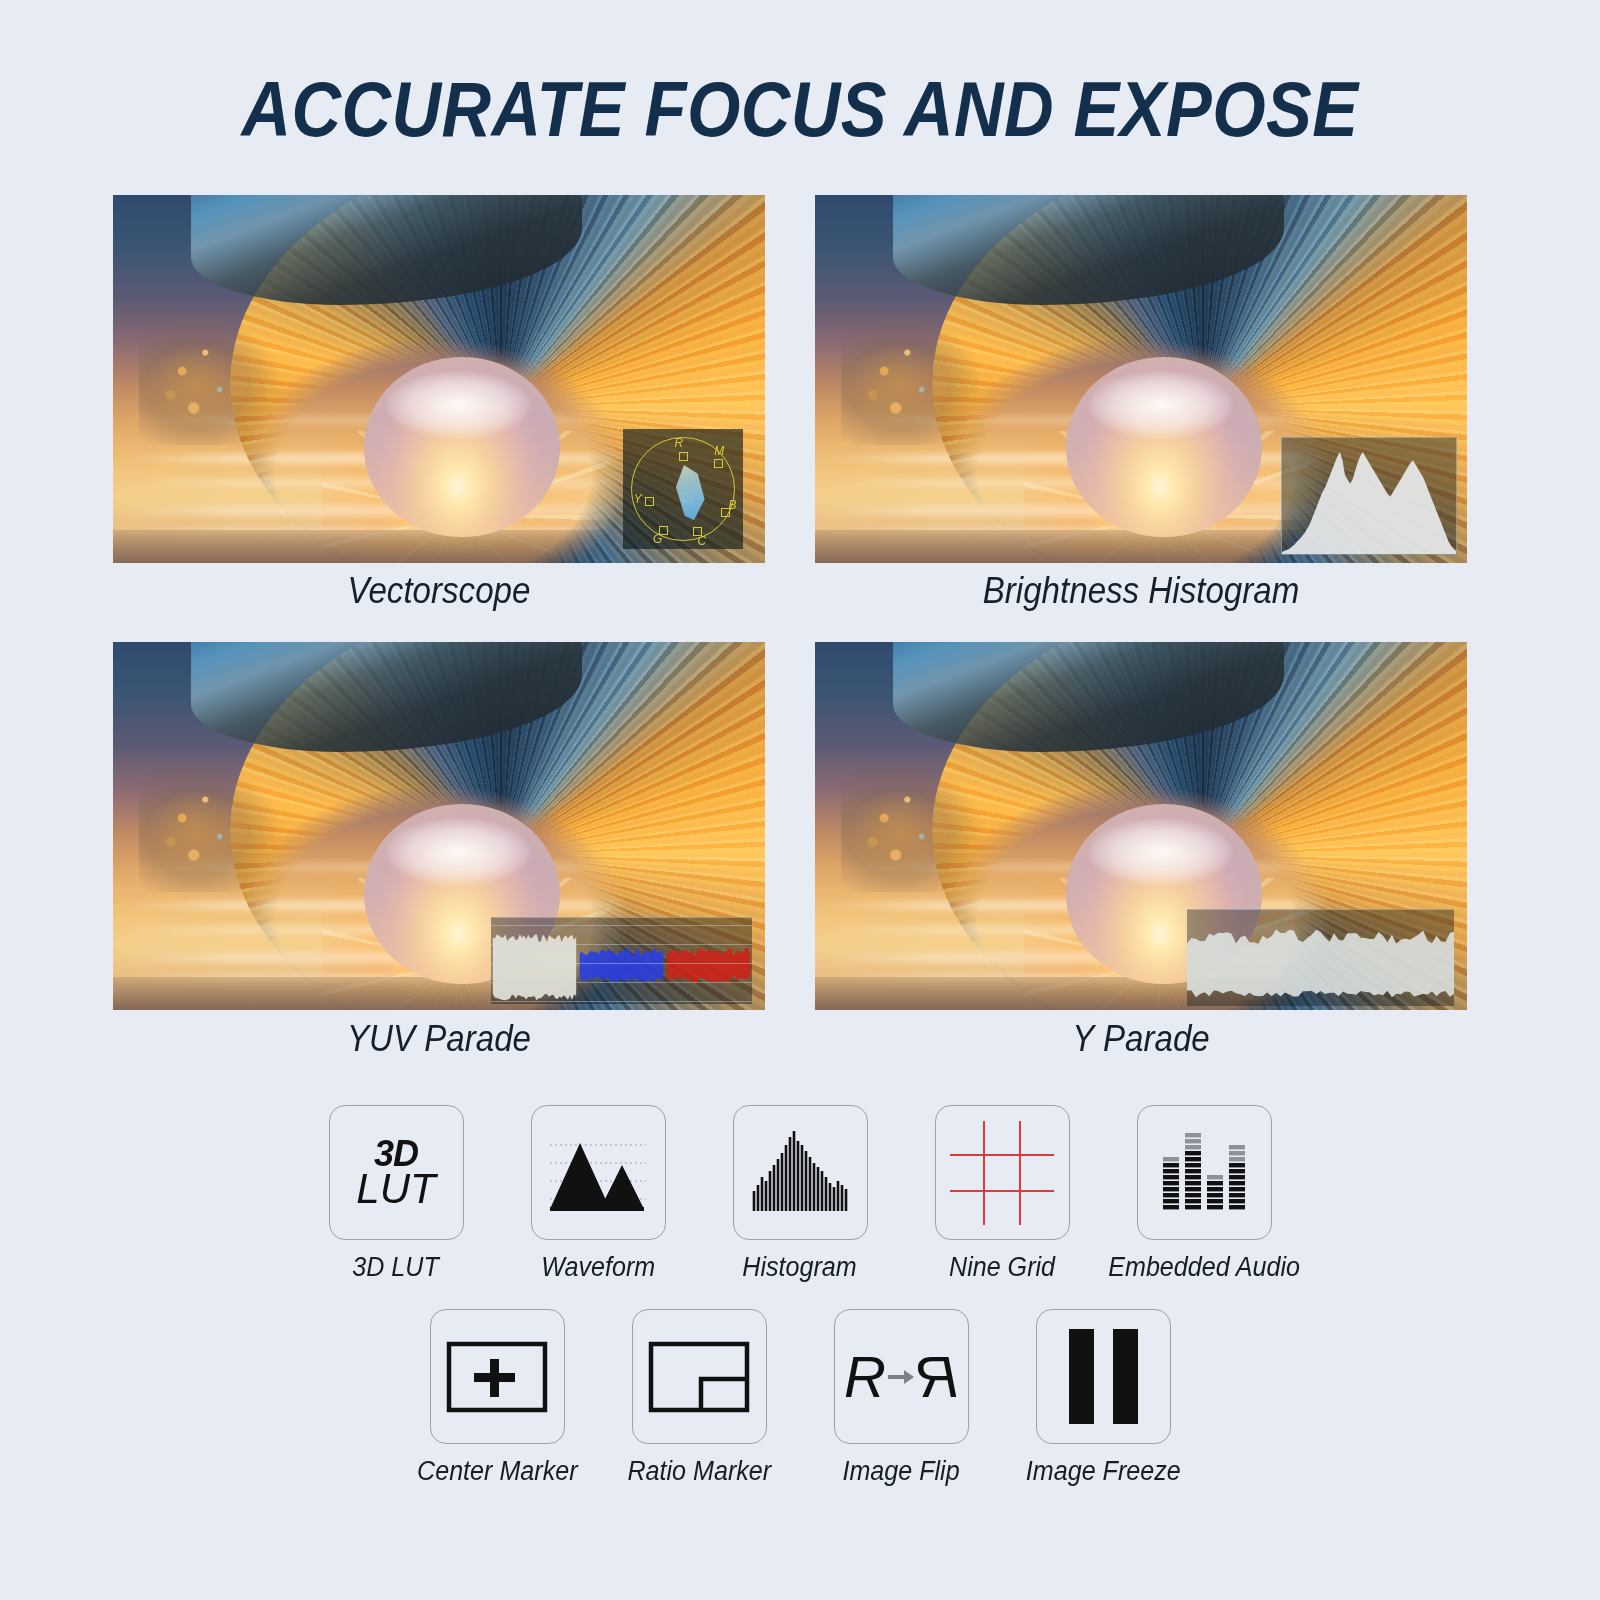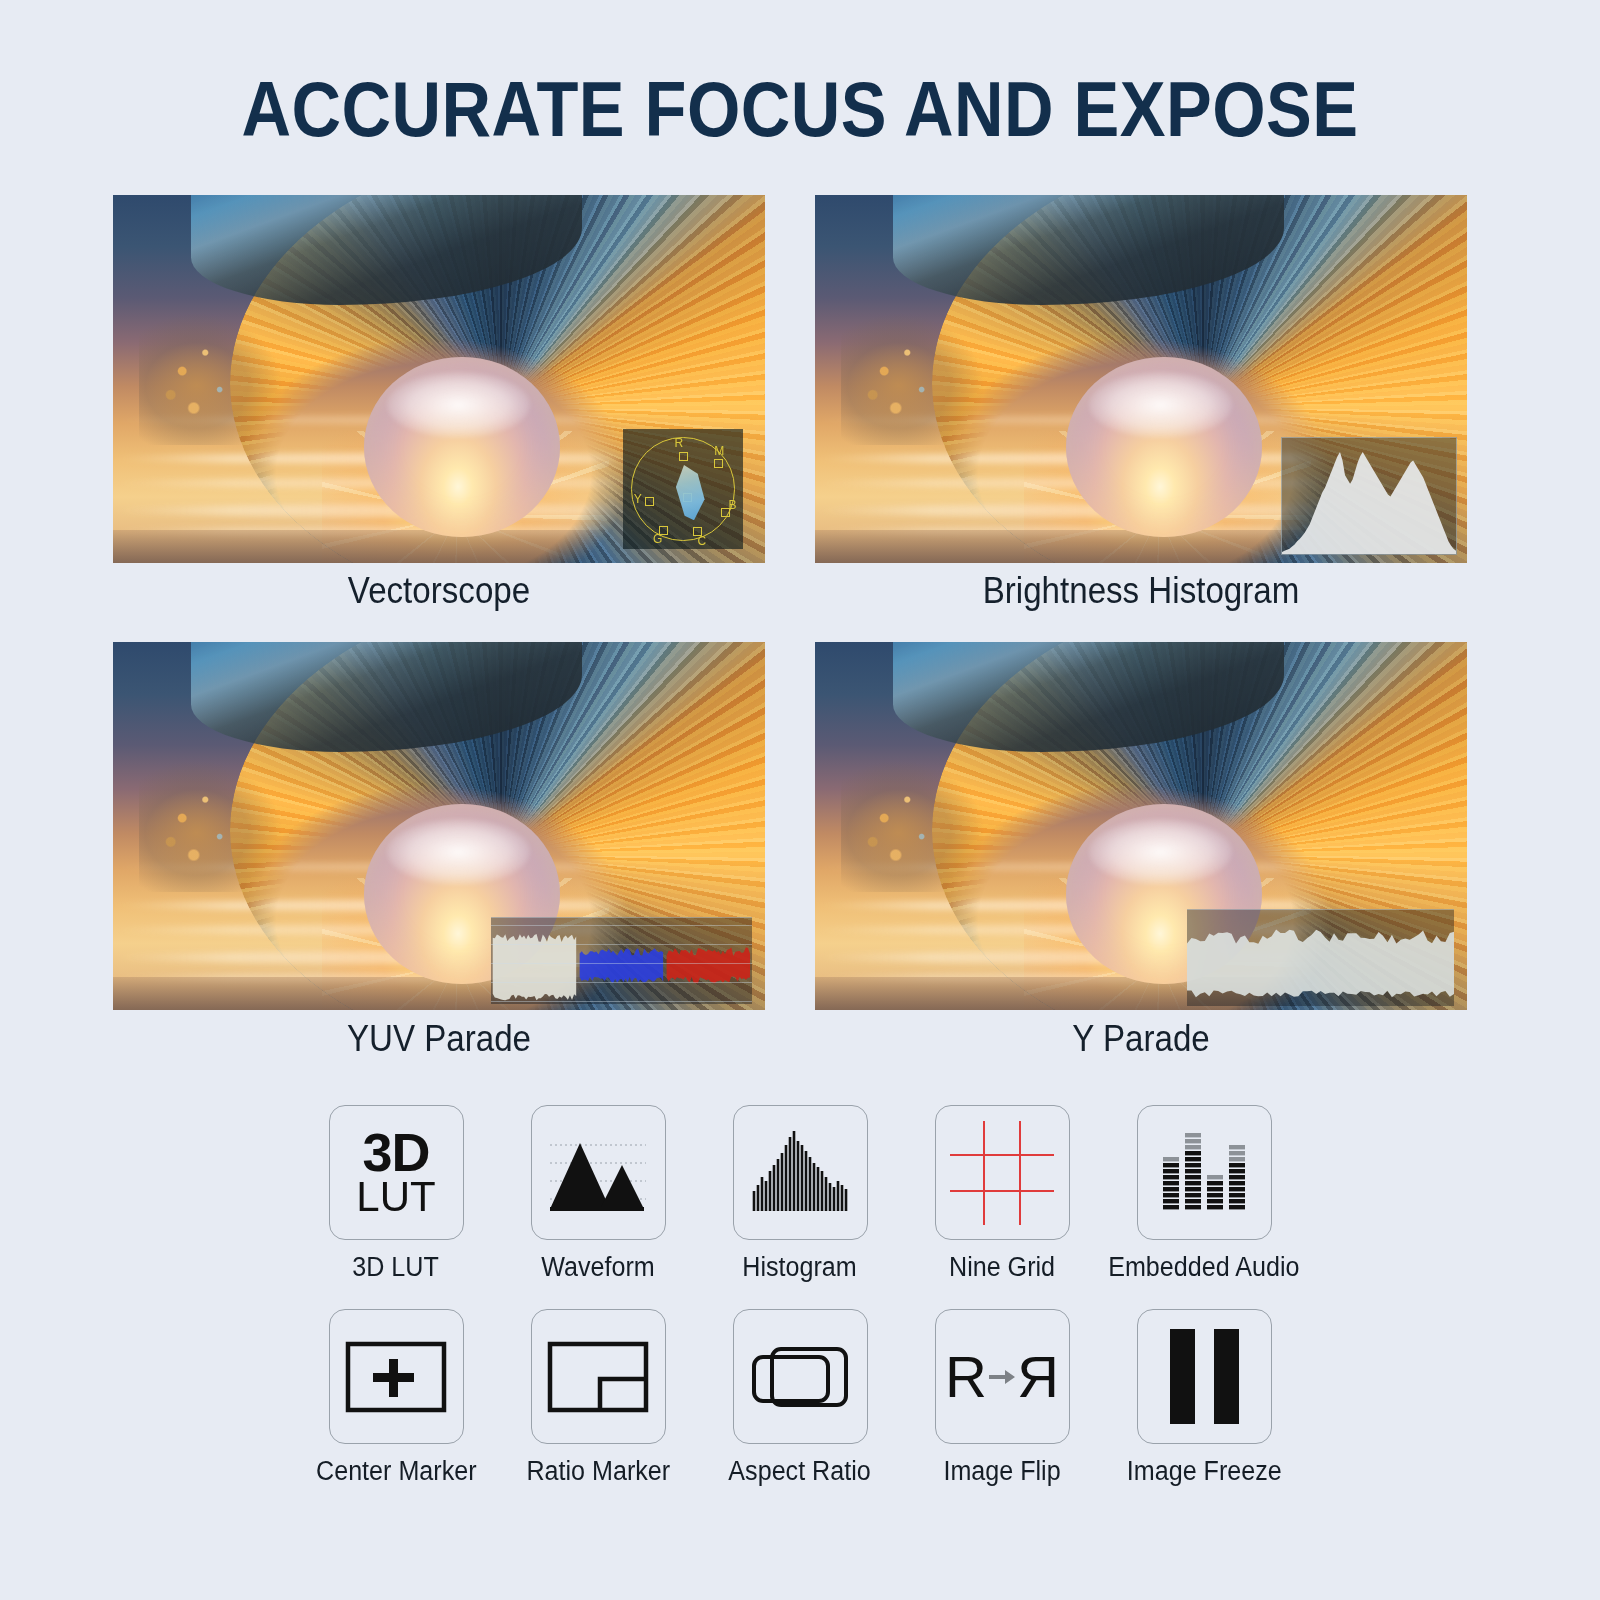--- a/index.html
+++ b/index.html
@@ -3,21 +3,21 @@
 <meta charset="utf-8">
 <style>
   html,body{margin:0;padding:0;}
   body{
     width:1600px;height:1600px;
     background:#e7ebf3;
     font-family:"Liberation Sans", sans-serif;
     overflow:hidden;
     position:relative;
   }
-  .page{position:absolute;inset:0;}
+  .page{position:absolute;inset:0;font-style:italic;}
 
   
   .title{
     position:absolute;top:64px;left:0;width:1600px;
     text-align:center;
     font-family:"Liberation Sans Narrow","Liberation Sans",sans-serif;
     font-weight:bold;
     font-size:78px;
     letter-spacing:0.5px;
     color:#132f4c;
@@ -223,21 +223,21 @@
     display:flex;align-items:center;justify-content:center;
     background:transparent;
   }
   .flabel{
     margin-top:12px;
     font-family:"Liberation Sans Narrow","Liberation Sans",sans-serif;
     font-size:27px;color:#151d26;white-space:nowrap;
     transform:scaleX(0.93);
   }
   .lut3d{display:flex;flex-direction:column;align-items:center;line-height:0.92;color:#111;}
-  .lut3d .a{font-size:54px;font-weight:bold;letter-spacing:-1px;}
+  .lut3d .a{font-size:36px;font-weight:bold;letter-spacing:-1px;}
   .lut3d .b{font-size:42px;font-weight:normal;letter-spacing:0px;}
   .rflip{display:flex;align-items:center;justify-content:center;gap:2px;color:#111;}
   .rflip .g{font-size:58px;font-family:"Liberation Sans",sans-serif;}
   .rflip .mir{transform:scaleX(-1);display:inline-block;}
   .pausebars{display:flex;gap:19px;}
   .pausebars i{display:block;width:25px;height:95px;background:#111;}
 </style>
 </head>
 <body>
 
@@ -530,29 +530,20 @@
         <div class="fbox">
           <svg width="102" height="72" viewBox="0 0 102 72">
             <rect x="3" y="3" width="96" height="66" fill="none" stroke="#111" stroke-width="4.5"></rect>
             <path d="M53,69 L53,38 L99,38" fill="none" stroke="#111" stroke-width="4.5"></path>
           </svg>
         </div>
         <div class="flabel">Ratio Marker</div>
       </div>
 
 
-      <div class="fcell">
-        <div class="fbox">
-          <svg width="102" height="84" viewBox="0 0 102 84">
-            <rect x="5" y="22" width="74" height="44" rx="9" fill="none" stroke="#111" stroke-width="4"></rect>
-            <rect x="23" y="14" width="74" height="56" rx="9" fill="none" stroke="#111" stroke-width="4"></rect>
-          </svg>
-        </div>
-        <div class="flabel">Aspect Ratio</div>
-      </div>
 
       <div class="fcell">
         <div class="fbox">
           <div class="rflip">
             <span class="g">R</span>
             <svg width="26" height="18" viewBox="0 0 26 18">
               <path d="M0,7 L16,7 L16,2 L26,9 L16,16 L16,11 L0,11 Z" fill="#7d8186"></path>
             </svg>
             <span class="g mir">R</span>
           </div>

